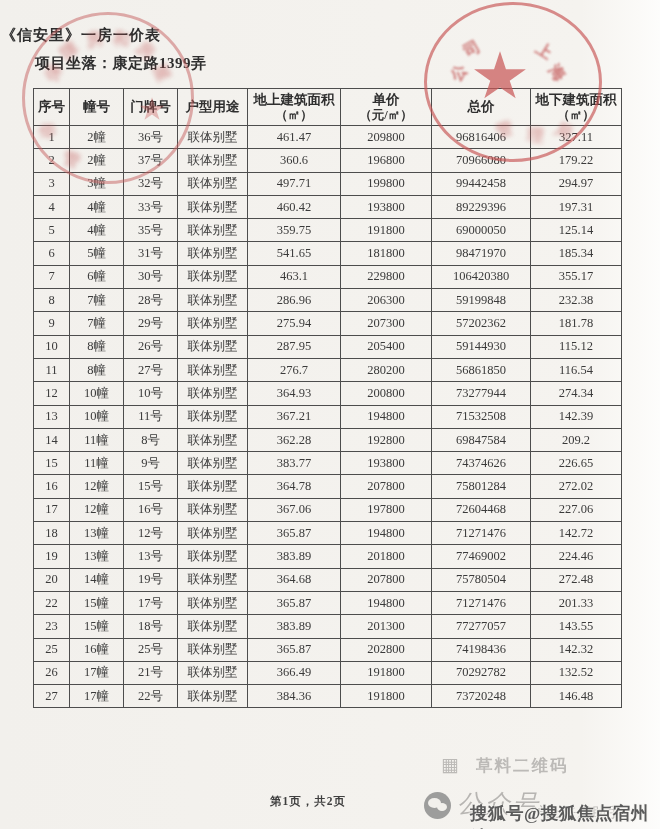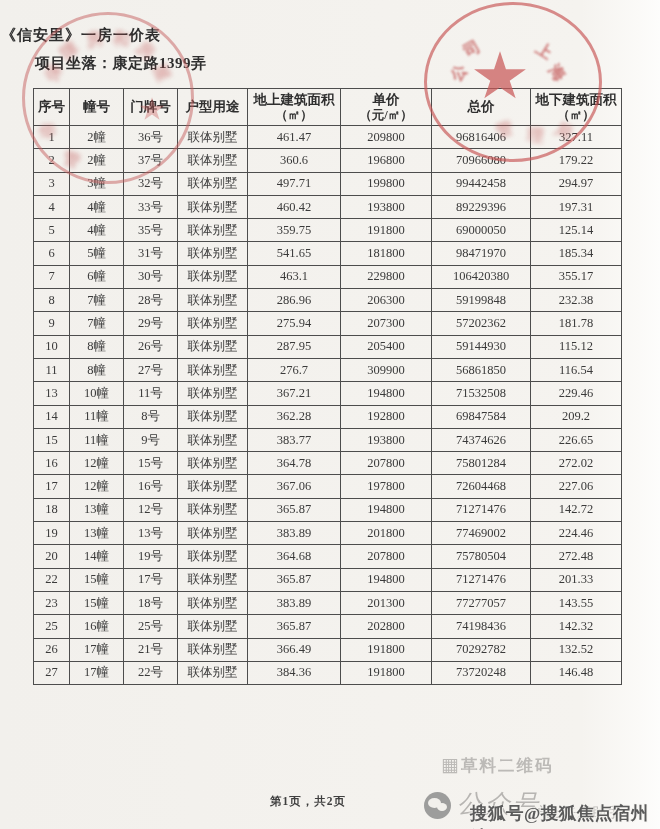--- a/index.html
+++ b/index.html
@@ -36,21 +36,21 @@
   .page-info{
     position:absolute;top:794px;left:270px;
     font-size:11.5px;font-weight:bold;color:#3f3f3f;letter-spacing:1px;
   }
   
   .wm{position:absolute;color:#bcbab7;pointer-events:none;}
   .qr-icon{
     position:absolute;top:755px;left:441px;
     font-size:19px;color:#bcbab7;line-height:1;
   }
-  .qr-label{top:755px;left:461px;font-size:16.5px;font-weight:bold;letter-spacing:2px;}
+  .qr-label{top:755px;left:476px;font-size:16.5px;font-weight:bold;letter-spacing:2px;}
   .wechat-icon{
     position:absolute;top:792px;left:424px;
     width:27px;height:27px;border-radius:50%;background:#9d9d9c;
   }
   .wechat-icon::before{
     content:"";position:absolute;left:4px;top:6px;width:13px;height:10px;
     background:#f2f0ec;border-radius:50%;
   }
   .wechat-icon::after{
     content:"";position:absolute;left:13px;top:11px;width:10px;height:8px;
@@ -237,33 +237,43 @@
           <td>205400</td>
           <td>59144930</td>
           <td>115.12</td>
         </tr>
         <tr>
           <td>11</td>
           <td>8幢</td>
           <td>27号</td>
           <td>联体别墅</td>
           <td>276.7</td>
-          <td>309900</td>
+          <td>280200</td>
           <td>56861850</td>
           <td>116.54</td>
+        </tr>
+        <tr>
+          <td>12</td>
+          <td>10幢</td>
+          <td>10号</td>
+          <td>联体别墅</td>
+          <td>364.93</td>
+          <td>200800</td>
+          <td>73277944</td>
+          <td>274.34</td>
         </tr>
         <tr>
           <td>13</td>
           <td>10幢</td>
           <td>11号</td>
           <td>联体别墅</td>
           <td>367.21</td>
           <td>194800</td>
           <td>71532508</td>
-          <td>229.46</td>
+          <td>142.39</td>
         </tr>
         <tr>
           <td>14</td>
           <td>11幢</td>
           <td>8号</td>
           <td>联体别墅</td>
           <td>362.28</td>
           <td>192800</td>
           <td>69847584</td>
           <td>209.2</td>

